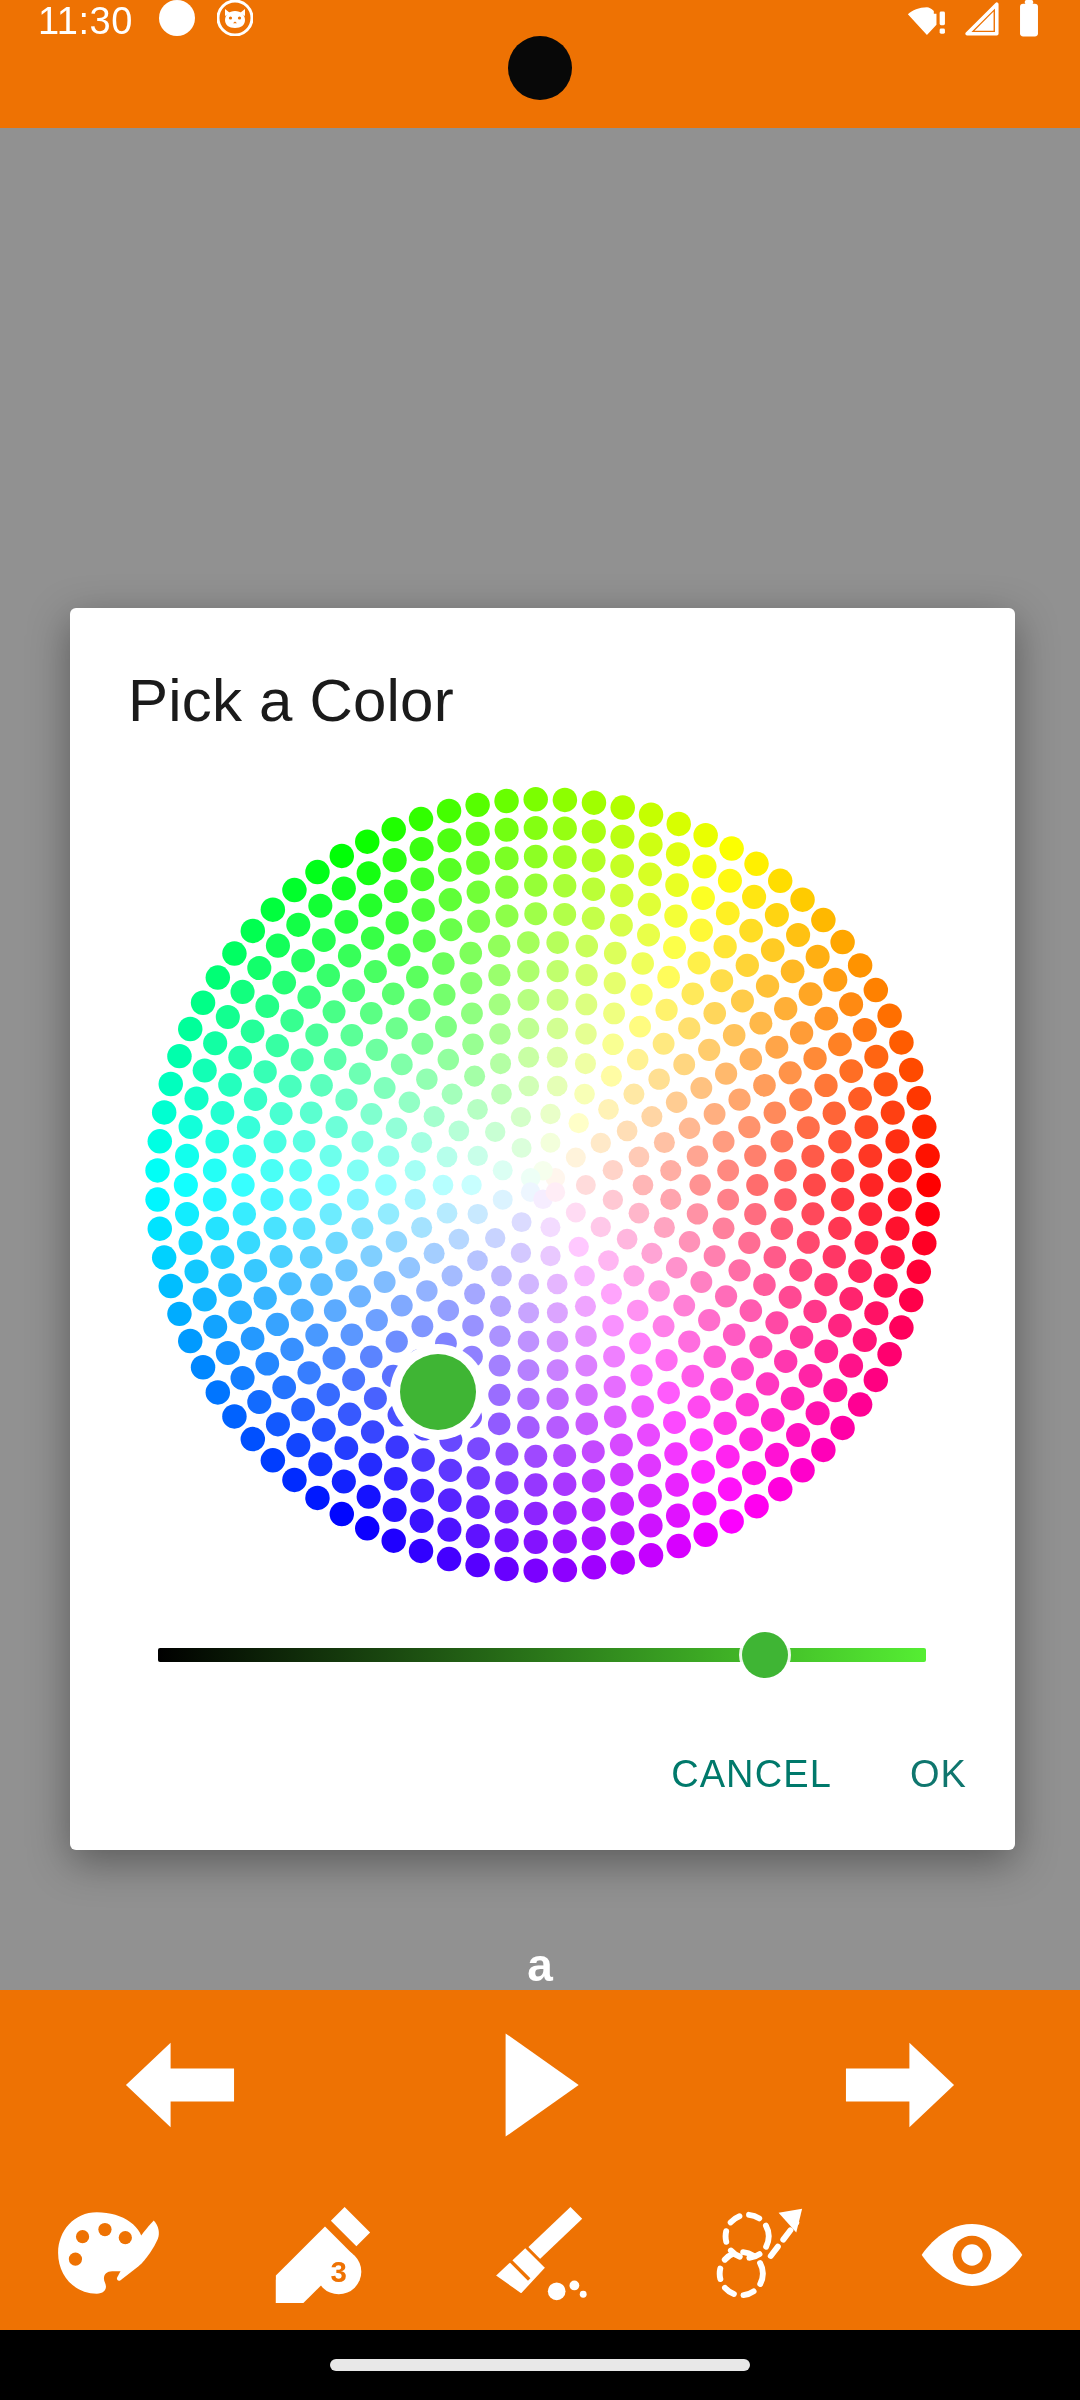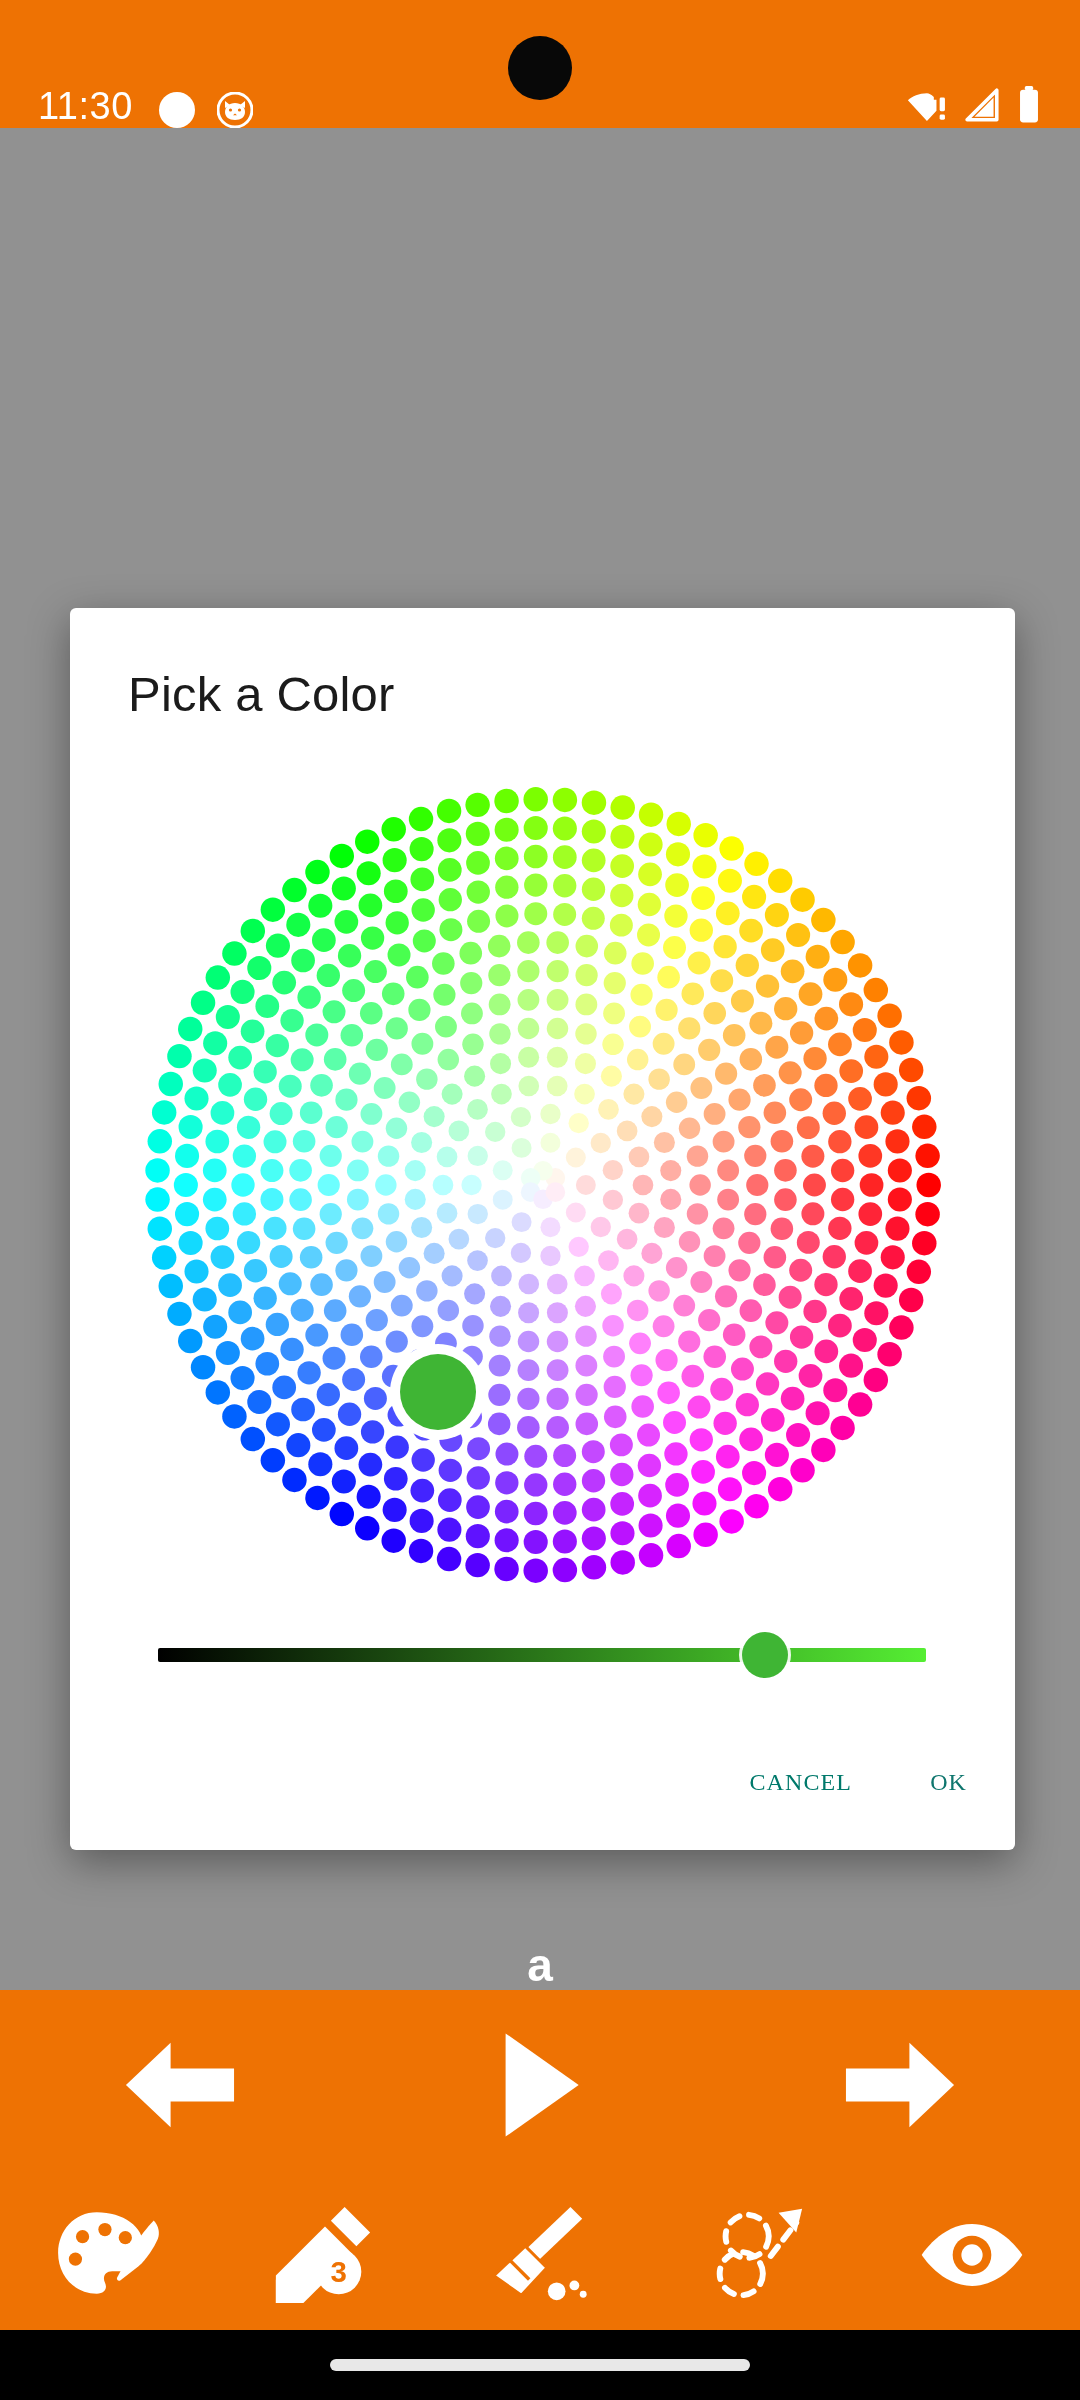--- a/index.html
+++ b/index.html
@@ -13,21 +13,21 @@
     position: relative;
     width: 1080px; height: 2400px;
     background: #000;
   }
 
   
   #statusbar {
     position: absolute; left: 0; top: 0;
     width: 1080px; height: 128px;
     background: var(--accent, #EE7203);
-    display: flex; align-items: flex-end;
+    display: flex; align-items: flex-start;
     padding: 0 38px;
   }
   #statusbar .clock {
     color: #fff; font-size: 38px; letter-spacing: .5px;
     font-family: "Liberation Sans", sans-serif;
   }
   .notif-group { display: flex; align-items: center; gap: 22px; margin-left: 26px; }
   .dot-notif {
     width: 36px; height: 36px; border-radius: 50%; background: #fff;
   }
@@ -58,21 +58,21 @@
   #dialog {
     position: absolute;
     left: 70px; top: 608px;
     width: 945px; height: 1242px;
     background: #ffffff;
     border-radius: 6px;
     box-shadow: 0 12px 42px rgba(0,0,0,.38);
   }
   #dialog-title {
     position: absolute; left: 58px; top: 58px;
-    font-size: 49px; color: #1b1b1b; font-weight: 400;
+    font-size: 60px; color: #1b1b1b; font-weight: 400;
     letter-spacing: .2px;
   }
 
   
   #wheel-wrap {
     position: absolute; left: 50%; top: 172px;
     transform: translateX(-50%);
     width: 810px; height: 810px;
   }
   #wheel { display: block; }
@@ -93,22 +93,22 @@
     box-shadow: 0 0 0 3px rgba(255,255,255,.9);
   }
 
   
   #dialog-actions {
     position: absolute; right: 42px; bottom: 44px;
     display: flex; align-items: center; gap: 66px;
   }
   .dlg-btn {
     background: none; border: none; cursor: pointer;
-    font-family: Liberation Serif, serif;
-    font-size: 24px; font-weight: 500; letter-spacing: 1.1px;
+    font-family: Liberation Sans, sans-serif;
+    font-size: 38px; font-weight: 500; letter-spacing: 1.1px;
     padding: 10px 6px;
   }
 
   
   #toolbar {
     position: absolute; left: 0; top: 1990px;
     width: 1080px; height: 340px;
     background: var(--accent, #EE7203);
   }
   #transport {

